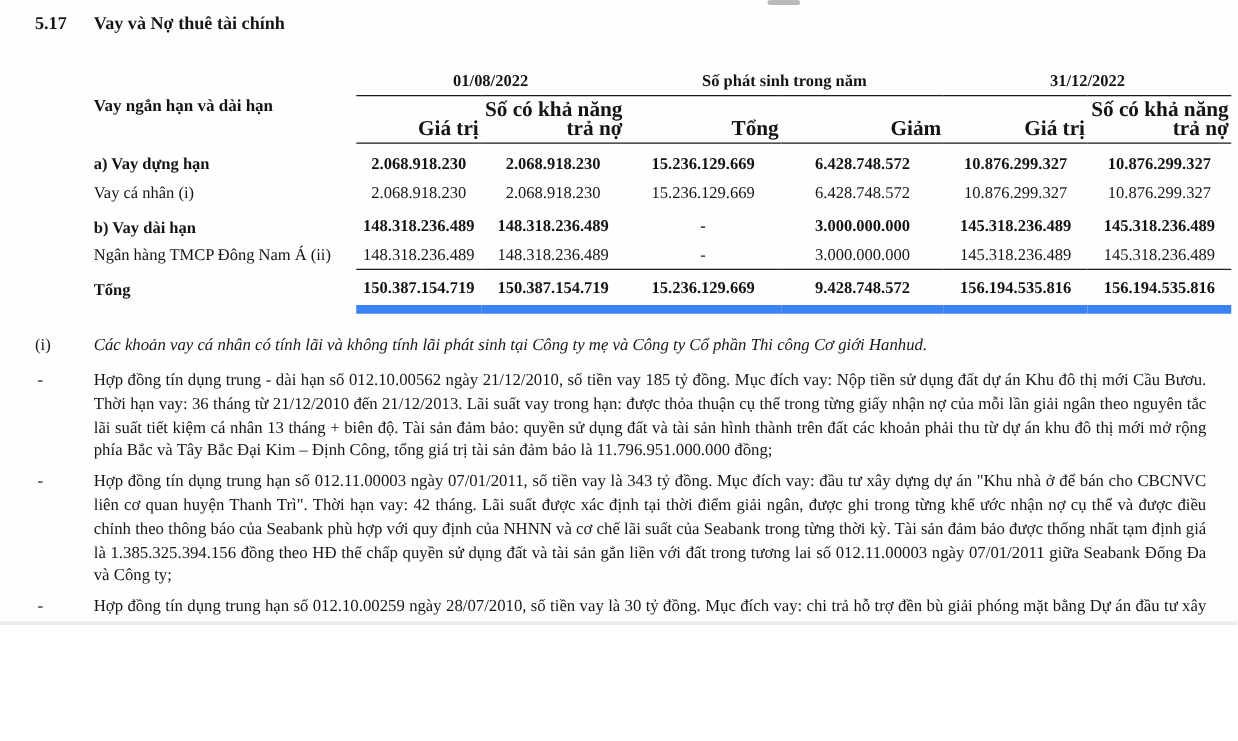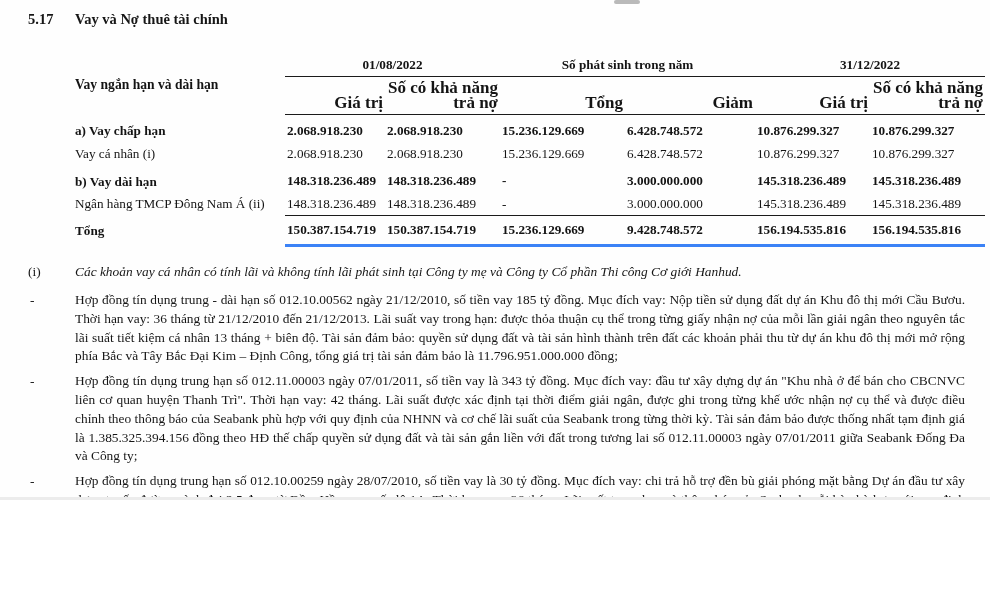--- a/index.html
+++ b/index.html
@@ -60,29 +60,29 @@
   th.sub {
     font-weight: bold;
     text-align: right;
     vertical-align: bottom;
     border-bottom: 1.5px solid #1b1b1b;
     padding: 3px 2px 4px;
     font-size: 17px;
     line-height: 15px;
   }
   td.num {
-    text-align: left;
+    text-align: center;
     padding: 4px 2px 3px;
     white-space: nowrap;
   }
   tr.bold-row td { font-weight: bold; }
   tr.gap-row td { padding-top: 8px; }
   tr.total td.num {
     border-top: 1.5px solid #1b1b1b;
-    border-bottom: 3px solid #3b82f6;
+    border-bottom: 7px solid #3b82f6;
     font-weight: bold;
     padding: 6px 2px 6px;
   }
   tr.total td.lbl { font-weight: bold; padding: 6px 4px 6px 0; }
 
   
   .notes { margin-top: 16px; font-size: 13.4px; }
   .note-line {
     display: flex;
     margin: 0 0 7px 28px;
@@ -159,21 +159,21 @@
           <th class="sub">Giá trị</th>
           <th class="sub">Số có khả năng trả nợ</th>
           <th class="sub">Tổng</th>
           <th class="sub">Giảm</th>
           <th class="sub">Giá trị</th>
           <th class="sub">Số có khả năng trả nợ</th>
         </tr>
       </thead>
       <tbody>
         <tr class="bold-row gap-row">
-          <td class="lbl">a) Vay chấp hạn</td>
+          <td class="lbl">a) Vay dựng hạn</td>
           <td class="num">2.068.918.230</td>
           <td class="num">2.068.918.230</td>
           <td class="num">15.236.129.669</td>
           <td class="num">6.428.748.572</td>
           <td class="num">10.876.299.327</td>
           <td class="num">10.876.299.327</td>
         </tr>
         <tr>
           <td class="lbl">Vay cá nhân (i)</td>
           <td class="num">2.068.918.230</td>

